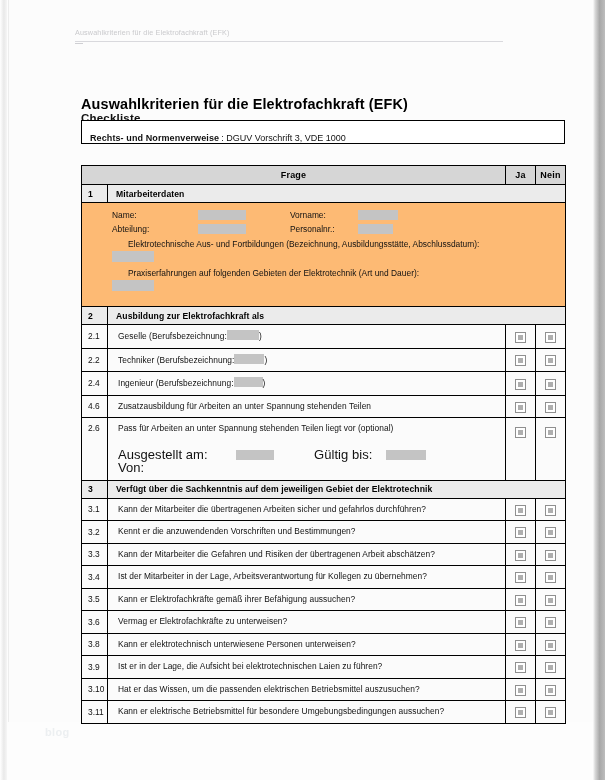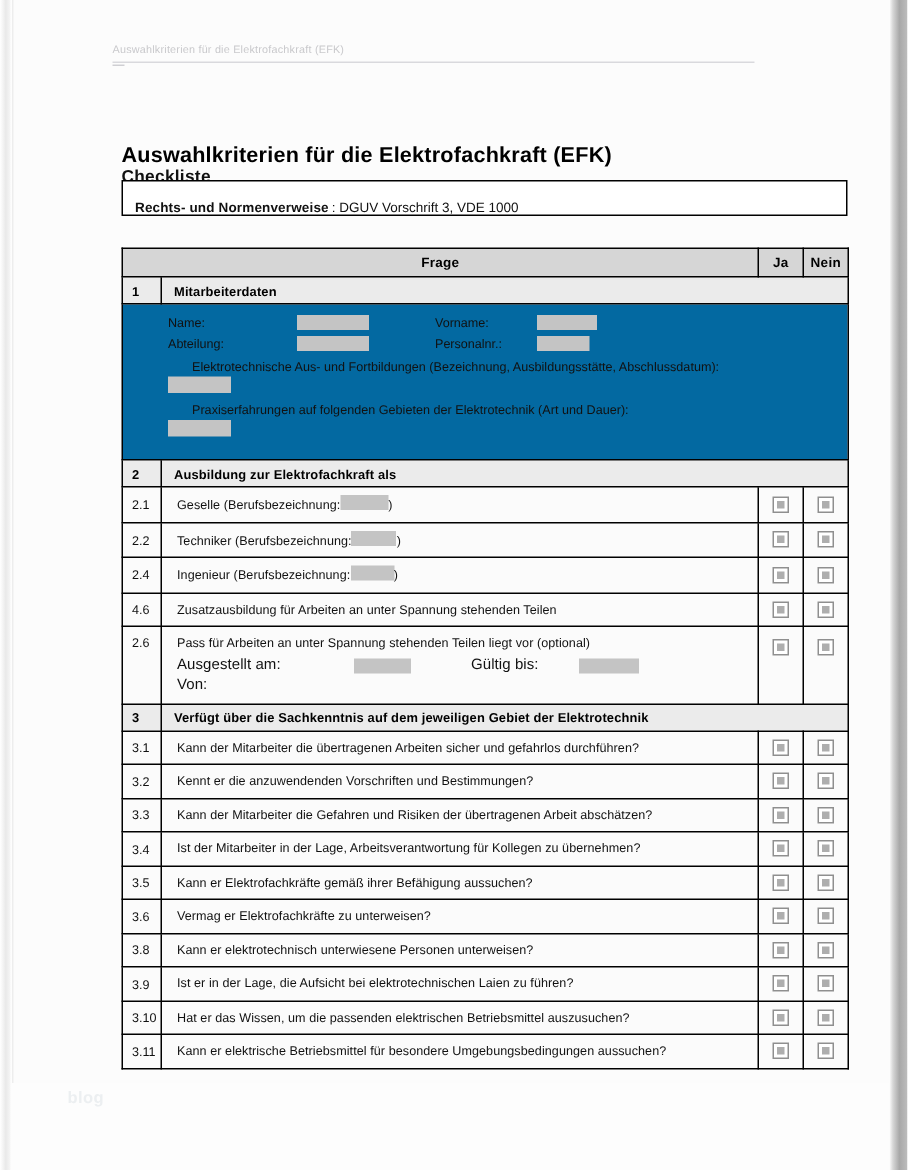--- a/index.html
+++ b/index.html
@@ -159,41 +159,41 @@
   }
   .cbox::after {
     content: "";
     position: absolute;
     left: 2px; top: 2px;
     width: 5px; height: 5px;
     background: #aeaeae;
   }
 
   
-  .empblock { padding: 7px 10px 9px 30px; background: #0369a1; }
+  .empblock { padding: 7px 10px 9px 30px; background: #fdba74; }
   .emp-line { display: flex; align-items: center; margin-bottom: 4px; font-size: 8.4px; color: #111; }
   .emp-lbl { width: 86px; }
   .emp-col2 { margin-left: 44px; display: flex; align-items: center; justify-content: space-between; }
   .emp-col2 .emp-lbl { width: 68px; }
   .fill { display: inline-block; height: 10px; background: #c4c4c4; }
   .fill.w1 { width: 48px; }
   .fill.w2 { width: 40px; }
   .fill.w3 { width: 35px; }
   .emp-free { font-size: 8.4px; color: #111; margin: 5px 0 2px 16px; letter-spacing: .02px; }
   .fill.block { display: block; width: 42px; height: 11px; margin-bottom: 6px; }
 
   
   .fill.inline { vertical-align: -1px; }
   .fill.ib1 { width: 32px; }
   .fill.ib2 { width: 30px; }
   .fill.ib3 { width: 24px; }
   .fill.ib4 { width: 29px; }
 
   
-  .subgrid { margin-top: 3px; font-size: 10px; color: #111; line-height: 12px; }
+  .subgrid { margin-top: 14px; font-size: 13px; color: #111; line-height: 12px; }
   .subrow { display: flex; align-items: center; margin-bottom: 1px; }
   .sub-l1 { width: 118px; }
   .sub-l2 { width: 72px; }
   .fill.s1 { width: 38px; height: 10px; }
   .fill.s2 { width: 40px; height: 10px; }
 
   
   .watermark {
     position: absolute;
     left: 36px; top: 726px;

